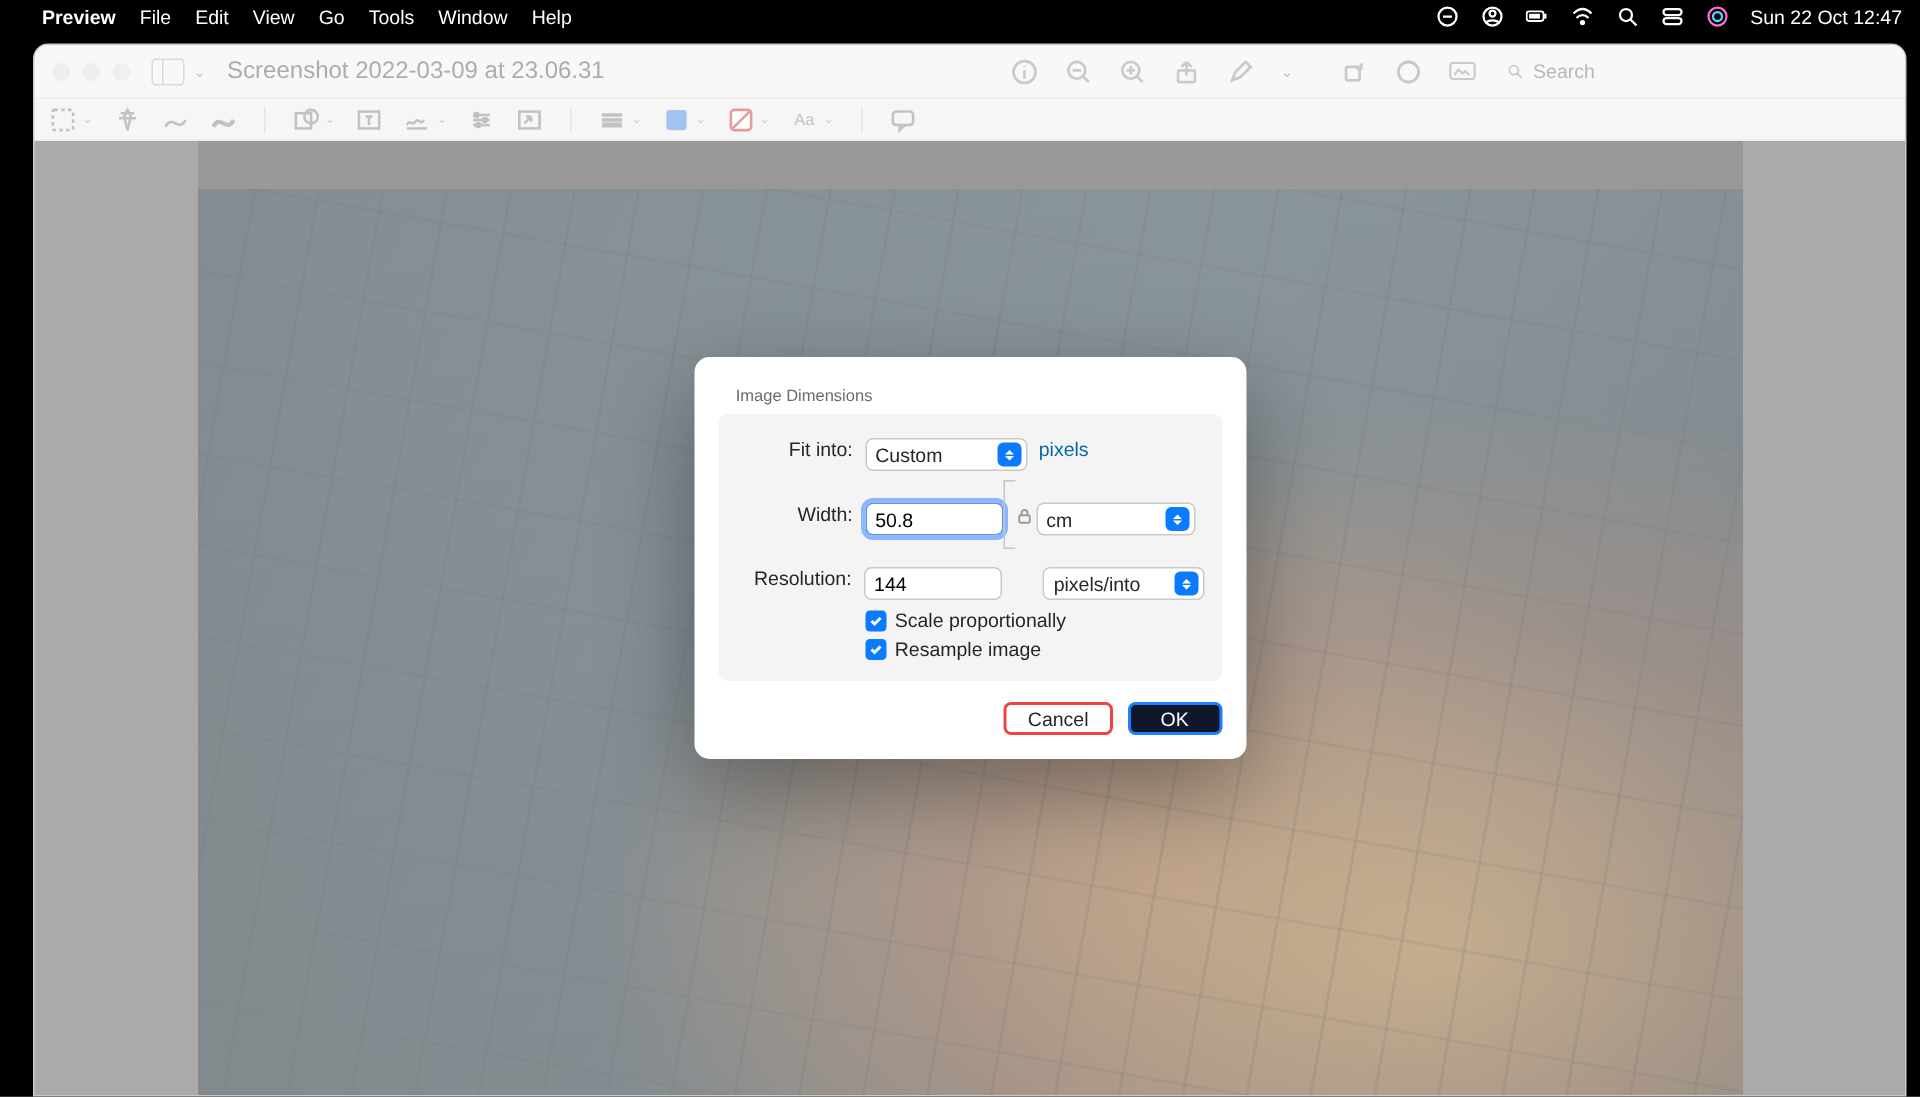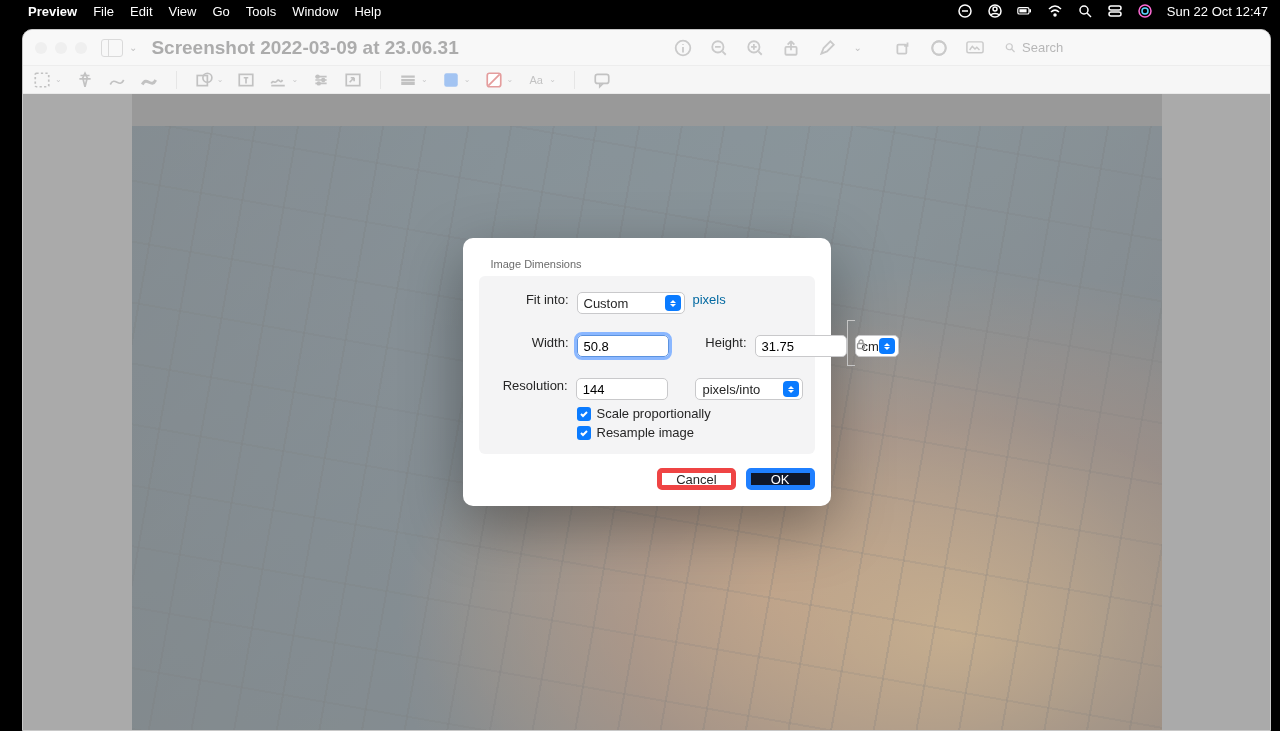--- a/index.html
+++ b/index.html
@@ -17,21 +17,21 @@
 
   
   .window { position:absolute; top:29px; left:22px; width:1249px; height:702px; background:#e9e9ea; border-radius:10px 10px 0 0; overflow:hidden; border:1px solid #c8c8c8; }
   .titlebar { height:36px; display:flex; align-items:center; padding:0 12px; border-bottom:1px solid #dcdcdc; background:#f1f1f2; }
   .traffic { display:flex; gap:8px; margin-right:14px; }
   .dot { width:12px; height:12px; border-radius:50%; }
   .dot.r{background:#e0e0e0;} .dot.y{background:#e0e0e0;} .dot.g{background:#e0e0e0;}
   .sidebar-btn { width:22px; height:18px; border:1px solid #b8b8b8; border-radius:3px; margin-right:6px; position:relative; }
   .sidebar-btn::before{content:"";position:absolute;left:6px;top:0;bottom:0;width:1px;background:#b8b8b8;}
   .chev { font-size:10px; color:#8a8a8a; margin-right:14px;}
-  .wtitle { font-size:19px; font-weight:700; color:#616161; flex:0 0 auto; }
+  .wtitle { font-size:16px; font-weight:400; color:#616161; flex:0 0 auto; }
   .titlebar-spacer{flex:1;}
   .titlebar-icons{display:flex; gap:18px; align-items:center; color:#8f8f8f;}
   .titlebar-icons .tic{width:18px;height:18px;display:flex;align-items:center;justify-content:center;}
   .titlebar-icons svg{stroke:#9a9a9a; fill:none; stroke-width:1.6;}
   .search { display:flex; align-items:center; gap:6px; background:#f1f1f2; border:none; border-radius:6px; padding:2px 6px; width:260px; color:#9a9a9a; margin-left:14px;}
   .search input{border:none;background:transparent; outline:none; font-size:13px; width:100%; color:#444;}
 
   .toolbar { height:28px; background:#ededee; border-bottom:1px solid #d7d7d7; display:flex; align-items:center; padding:0 10px; gap:18px;}
   .toolbar .grp{display:flex;align-items:center;gap:14px;}
   .toolbar .tb{width:18px;height:18px;display:flex;align-items:center;justify-content:center;color:#8b8b8b;}
@@ -73,21 +73,21 @@
   .wh-wrap{display:flex;align-items:center;}
   .brk{border-left:1px solid #c5c5c5;border-top:1px solid #c5c5c5;border-bottom:1px solid #c5c5c5;width:8px;height:46px;border-right:none;position:relative;}
   .lock{position:absolute;left:8px;top:50%;transform:translateY(-50%);}
   .chk-row{display:flex;align-items:center;margin:4px 0 2px 86px;gap:6px;}
   .chk{width:14px;height:14px;border-radius:3px;background:#0a7bff;display:flex;align-items:center;justify-content:center;}
   .chk svg{stroke:#fff;stroke-width:2;fill:none;}
   .result{background:#f4f4f5;border-radius:6px;padding:12px;margin-top:10px;}
   .result p{margin:4px 0 16px;}
   .result p:last-child{margin-bottom:4px;}
   .btnrow{display:flex;justify-content:flex-end;gap:10px;margin-top:14px;}
-  .btn{height:22px;border-radius:5px;padding:0 14px;font-size:13px;border:5px solid #ef4444;background:#fff;cursor:default;display:flex;align-items:center;}
+  .btn{height:22px;border-radius:5px;padding:0 14px;font-size:13px;border:2px solid #ef4444;background:#fff;cursor:default;display:flex;align-items:center;}
   .btn.primary{background:#0f172a;border-color:#1f7fff;color:#fff;padding:0 20px;text-align:right;}
 
   .inner-rows{display:flex;flex-direction:row;}
   .sel.small{width:106px;}
   .sel.med{width:108px;}
   .fit-sel{width:108px;}
 </style>
 </head>
 <body>
 
@@ -339,24 +339,20 @@
           <span class="arrow"></span>
         </div>
         <span class="unit">pixels</span>
       </div>
 
       <div class="wh-wrap">
         <div class="inner-rows">
           <div class="row">
             <label>Width:</label>
             <input class="inp focused" value="50.8" style="">
-          </div>
-          <div class="row">
-            <label>Height:</label>
-            <input class="inp" value="31.75" style="">
           </div>
         </div>
         <div style="position:relative;width:22px;height:52px;">
           <div class="brk"></div>
           <span class="lock">
             <svg width="12" height="12" viewBox="0 0 12 12" style="stroke:#9a9a9a;fill:none;stroke-width:1.3">
                 <rect x="2.5" y="5" width="7" height="5" rx="1"></rect>
                 <path d="M4 5V3.5a2 2 0 014 0V5"></path>
               </svg>
           </span>

